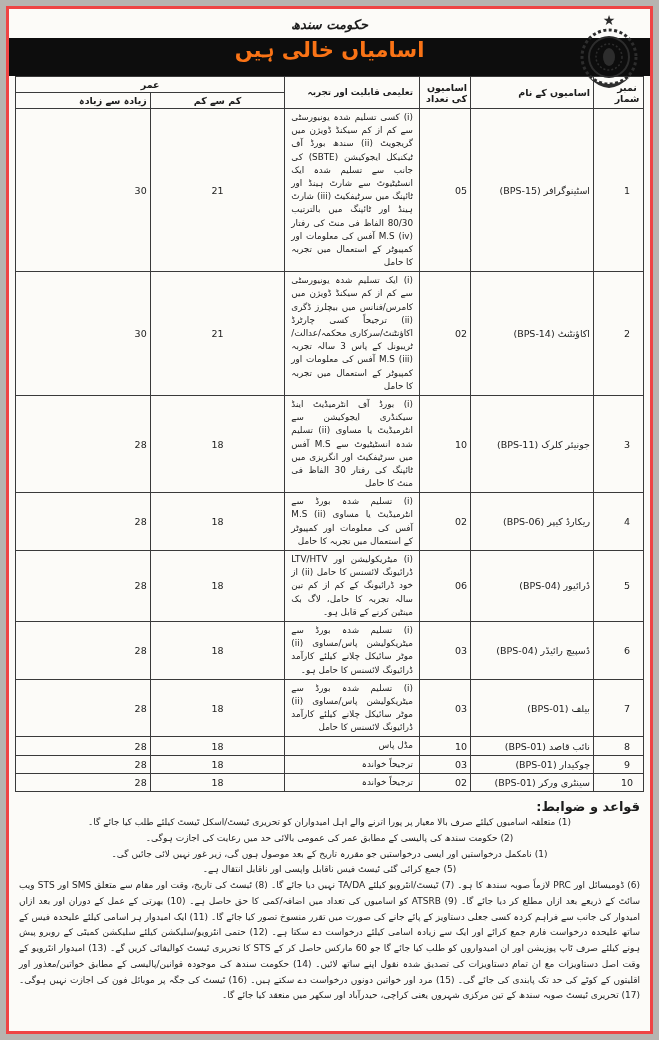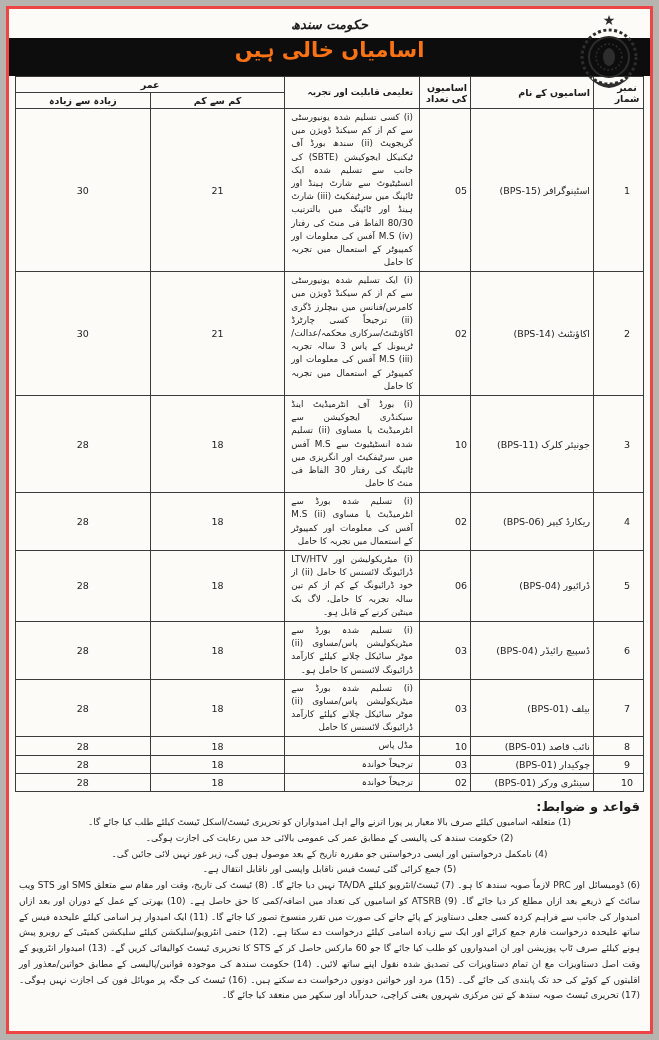--- a/index.html
+++ b/index.html
@@ -28,21 +28,21 @@
   }
   
   table{width:calc(100% - 12px);margin:0 6px;border-collapse:collapse;table-layout:fixed;}
   th,td{border:1.5px solid #3a3a3a;padding:2px 3px;vertical-align:middle;}
   th{font-size:9.5px;font-weight:bold;}
   .c-sno{width:26px;text-align:center;font-size:9.5px;padding-left:20px;}
   .c-name{width:116px;text-align:right;font-size:9.5px;}
   .c-count{width:44px;text-align:right;font-size:9.5px;}
   .c-qual{text-align:justify;font-size:8.8px;line-height:1.5;padding:2px 6px;}
   .c-min{width:38px;text-align:center;font-size:9.5px;}
-  .c-max{width:48px;text-align:center;font-size:9.5px;}
+  .c-max{width:48px;text-align:right;font-size:9.5px;}
   
   .rules{margin:4px 10px 0 10px;}
   .rules-head{font-weight:900;font-size:13px;}
   .rule-line{text-align:center;font-size:9px;line-height:1.75;}
   .rule-flow{text-align:justify;font-size:9px;line-height:1.75;}
 </style>
 </head>
 <body>
 
 <div class="ad">
@@ -160,19 +160,19 @@
       <td class="c-max">28</td>
     </tr>
       </tbody>
   </table>
 
   <div class="rules">
     <span class="rules-head">قواعد و ضوابط:</span>
     <div id="rule-lines">
         <div class="rule-line">(1) متعلقہ اسامیوں کیلئے صرف بالا معیار پر پورا اترنے والے اہل امیدواران کو تحریری ٹیسٹ/اسکل ٹیسٹ کیلئے طلب کیا جائے گا۔</div>
         <div class="rule-line">(2) حکومت سندھ کی پالیسی کے مطابق عمر کی عمومی بالائی حد میں رعایت کی اجازت ہوگی۔</div>
-        <div class="rule-line">(4) نامکمل درخواستیں اور ایسی درخواستیں جو مقررہ تاریخ کے بعد موصول ہوں گی، زیر غور نہیں لائی جائیں گی۔</div>
+        <div class="rule-line">(1) نامکمل درخواستیں اور ایسی درخواستیں جو مقررہ تاریخ کے بعد موصول ہوں گی، زیر غور نہیں لائی جائیں گی۔</div>
         <div class="rule-line">(5) جمع کرائی گئی ٹیسٹ فیس ناقابل واپسی اور ناقابل انتقال ہے۔</div>
       </div>
     <div class="rule-flow">(6) ڈومیسائل اور PRC لازماً صوبہ سندھ کا ہو۔ (7) ٹیسٹ/انٹرویو کیلئے TA/DA نہیں دیا جائے گا۔ (8) ٹیسٹ کی تاریخ، وقت اور مقام سے متعلق SMS اور STS ویب سائٹ کے ذریعے بعد ازاں مطلع کر دیا جائے گا۔ (9) ATSRB کو اسامیوں کی تعداد میں اضافہ/کمی کا حق حاصل ہے۔ (10) بھرتی کے عمل کے دوران اور بعد ازاں امیدوار کی جانب سے فراہم کردہ کسی جعلی دستاویز کے پائے جانے کی صورت میں تقرر منسوخ تصور کیا جائے گا۔ (11) ایک امیدوار ہر اسامی کیلئے علیحدہ فیس کے ساتھ علیحدہ درخواست فارم جمع کرائے اور ایک سے زیادہ اسامی کیلئے درخواست دے سکتا ہے۔ (12) حتمی انٹرویو/سلیکشن کیلئے سلیکشن کمیٹی کے روبرو پیش ہونے کیلئے صرف ٹاپ پوزیشن اور ان امیدواروں کو طلب کیا جائے گا جو 60 مارکس حاصل کر کے STS کا تحریری ٹیسٹ کوالیفائی کریں گے۔ (13) امیدوار انٹرویو کے وقت اصل دستاویزات مع ان تمام دستاویزات کی تصدیق شدہ نقول اپنے ساتھ لائیں۔ (14) حکومت سندھ کی موجودہ قوانین/پالیسی کے مطابق خواتین/معذور اور اقلیتوں کے کوٹے کی حد تک پابندی کی جائے گی۔ (15) مرد اور خواتین دونوں درخواست دے سکتے ہیں۔ (16) ٹیسٹ کی جگہ پر موبائل فون کی اجازت نہیں ہوگی۔ (17) تحریری ٹیسٹ صوبہ سندھ کے تین مرکزی شہروں یعنی کراچی، حیدرآباد اور سکھر میں منعقد کیا جائے گا۔</div>
   </div>
 
 </div>
 
 </body></html>

